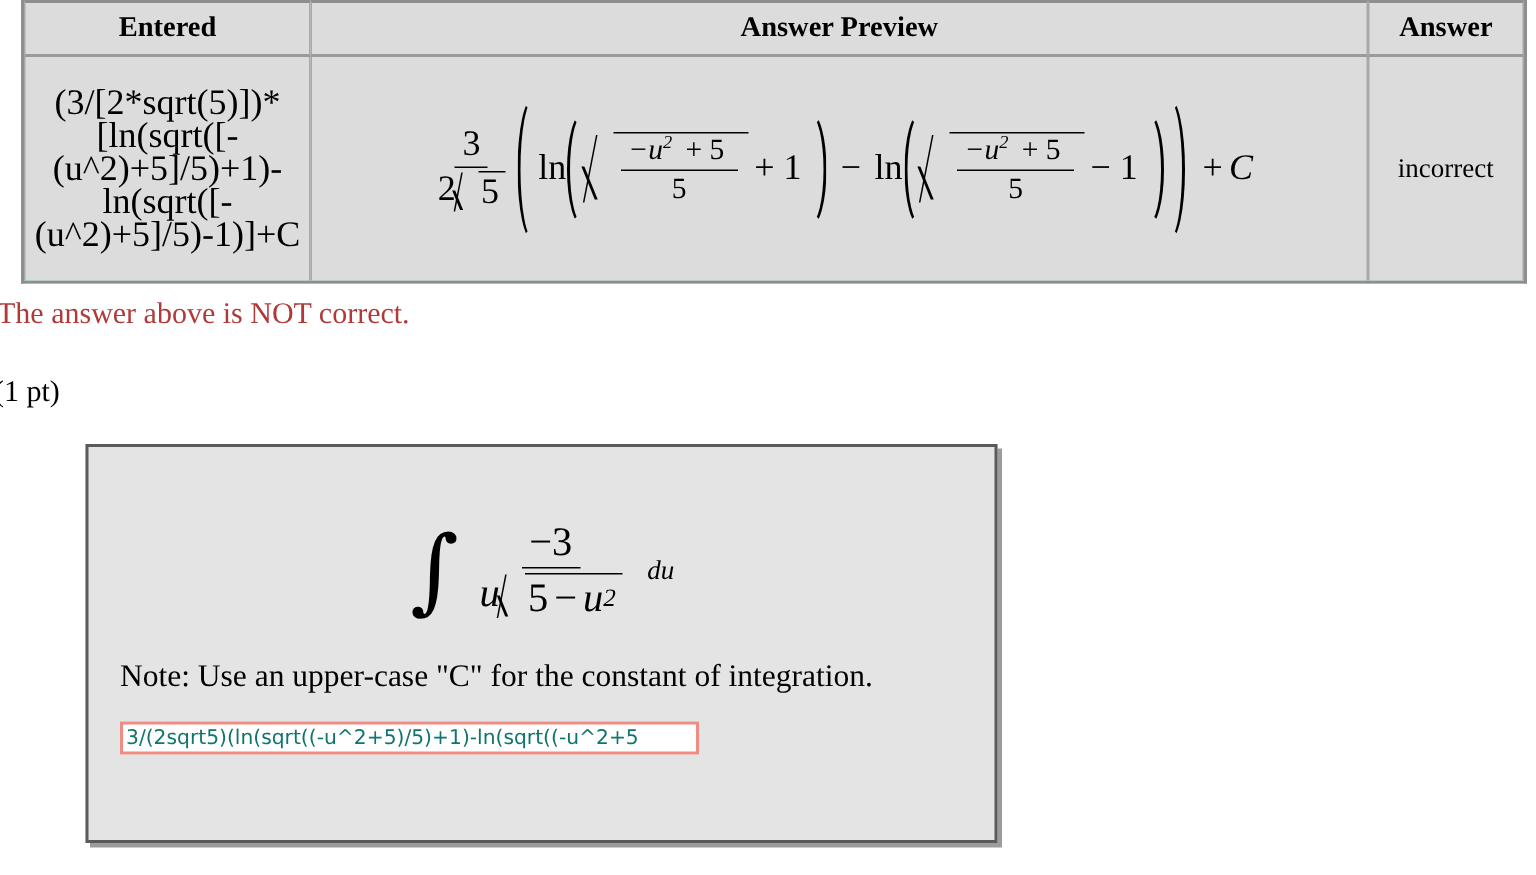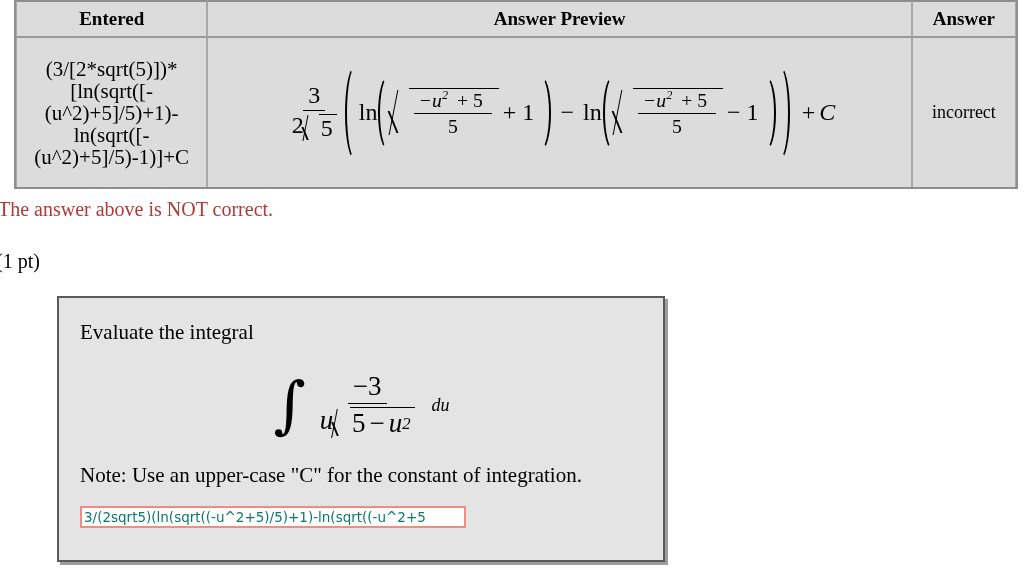--- a/index.html
+++ b/index.html
@@ -49,21 +49,21 @@
     height: 29px;
     border-bottom: 2px solid #9a9a9a;
     border-top: 2px solid #8e8e8e;
     padding-bottom: 3px;
   }
   .col-entered { width: 191px; }
   .col-preview { width: 703px; }
   .col-result  { width: 104px; }
 
   td.cell-entered {
-    font-size: 21px;
+    font-size: 24px;
     line-height: 22px;
     height: 145px;
     padding: 4px 6px;
     word-break: break-word;
   }
   td.cell-preview {
     height: 145px;
     font-size: 24px;
   }
   td.cell-result {
@@ -353,21 +353,20 @@
   </table>
 </div>
 
 <div class="not-correct">The answer above is NOT correct.</div>
 
 <div class="pt-label">(1 pt)</div>
 
 <div class="problem-box">
   <div class="problem-inner">
 
-    <div class="prompt-line">Evaluate the integral</div>
 
     <div class="integral-display">
       <span class="mathrow">
         <span class="intsign">∫</span>
 
         <span class="frac" style="font-size:27px;">
           <span class="num mn" style="padding-bottom:2px;">−3</span>
           <span class="den">
             <span class="mi">u</span><span class="sqrt">
                 <span class="radsign"></span>

